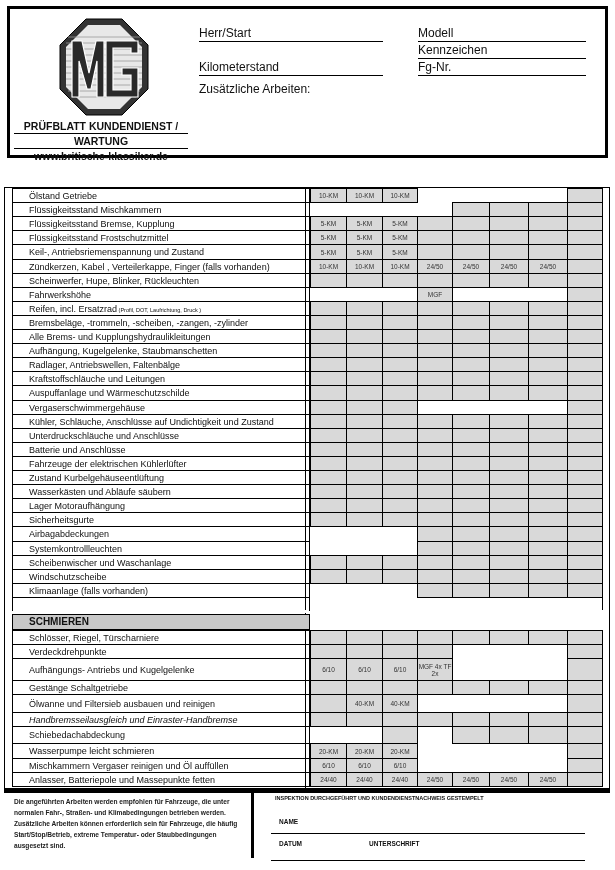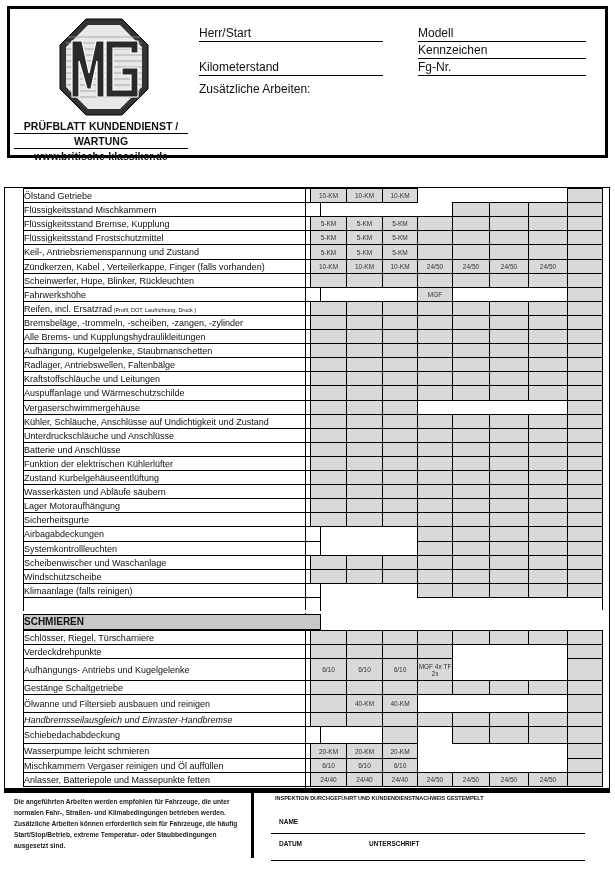--- a/index.html
+++ b/index.html
@@ -26,22 +26,22 @@
   .field-right { left: 408px; width: 168px; }
   #extra-work { position: absolute; left: 189px; top: 73px; font-size: 12px; }
 
   
   #checklist-frame {
     position: absolute; left: 4px; top: 187px; width: 606px; height: 602px;
     border: 1.5px solid #000;
   }
   #label-col { position: absolute; left: 7px; top: 188px; width: 298px; }
   .lrow {
-    position: absolute; left: 16px; width: 298px; font-size: 9px; line-height: 13.7px;
-    padding-left: 0; white-space: nowrap; overflow: hidden;
+    position: absolute; left: 5px; width: 298px; font-size: 9px; line-height: 13.7px;
+    padding-left: 16px; white-space: nowrap; overflow: hidden;
     border-top: 1px solid #000; border-left: 1px solid #000; border-right: 1px solid #000;
   }
   .lrow.last { border-bottom: 1px solid #000; }
   .lrow .small { font-size: 5.5px; }
   .lrow.section {
     background: #c8c8c8; font-weight: bold; font-size: 10px;
     border: 1px solid #000;
   }
 
   #grid-divider { position: absolute; left: 305px; top: 187px; width: 4px; height: 423px; border-left: 1px solid #000; }
@@ -127,30 +127,30 @@
     <div class="lrow" style="top: 127px; height: 24px; line-height: 14px;"><span>Bremsbeläge, -trommeln, -scheiben, -zangen, -zylinder</span></div>
     <div class="lrow" style="top: 141px; height: 15px; line-height: 14px;"><span>Alle Brems- und Kupplungshydraulikleitungen</span></div>
     <div class="lrow" style="top: 155px; height: 15px; line-height: 14px;"><span>Aufhängung, Kugelgelenke, Staubmanschetten</span></div>
     <div class="lrow" style="top: 169px; height: 15px; line-height: 14px;"><span>Radlager, Antriebswellen, Faltenbälge</span></div>
     <div class="lrow" style="top: 183px; height: 15px; line-height: 14px;"><span>Kraftstoffschläuche und Leitungen</span></div>
     <div class="lrow" style="top: 197px; height: 16px; line-height: 15px;"><span>Auspuffanlage und Wärmeschutzschilde</span></div>
     <div class="lrow" style="top: 212px; height: 15px; line-height: 14px;"><span>Vergaserschwimmergehäuse</span></div>
     <div class="lrow" style="top: 226px; height: 15px; line-height: 14px;"><span>Kühler, Schläuche, Anschlüsse auf Undichtigkeit und Zustand</span></div>
     <div class="lrow" style="top: 240px; height: 15px; line-height: 14px;"><span>Unterdruckschläuche und Anschlüsse</span></div>
     <div class="lrow" style="top: 254px; height: 15px; line-height: 14px;"><span>Batterie und Anschlüsse</span></div>
-    <div class="lrow" style="top: 268px; height: 15px; line-height: 14px;"><span>Funktion der elektrischen Kühlerlüfter</span></div>
+    <div class="lrow" style="top: 268px; height: 15px; line-height: 14px;"><span>Fahrzeuge der elektrischen Kühlerlüfter</span></div>
     <div class="lrow" style="top: 282px; height: 15px; line-height: 14px;"><span>Zustand Kurbelgehäuseentlüftung</span></div>
     <div class="lrow" style="top: 296px; height: 15px; line-height: 14px;"><span>Wasserkästen und Abläufe säubern</span></div>
     <div class="lrow" style="top: 310px; height: 15px; line-height: 14px;"><span>Lager Motoraufhängung</span></div>
     <div class="lrow" style="top: 324px; height: 15px; line-height: 14px;"><span>Sicherheitsgurte</span></div>
     <div class="lrow" style="top: 338px; height: 16px; line-height: 15px;"><span>Airbagabdeckungen</span></div>
     <div class="lrow" style="top: 353px; height: 15px; line-height: 14px;"><span>Systemkontrollleuchten</span></div>
     <div class="lrow" style="top: 367px; height: 15px; line-height: 14px;"><span>Scheibenwischer und Waschanlage</span></div>
     <div class="lrow" style="top: 381px; height: 15px; line-height: 14px;"><span>Windschutzscheibe</span></div>
-    <div class="lrow" style="top: 395px; height: 15px; line-height: 14px;"><span>Klimaanlage (falls reinigen)</span></div>
+    <div class="lrow" style="top: 395px; height: 15px; line-height: 14px;"><span>Klimaanlage (falls vorhanden)</span></div>
     <div class="lrow" style="top: 409px; height: 14px;"></div>
     <div class="lrow section" style="top: 426px; height: 16px; line-height: 14px;">SCHMIEREN</div>
     <div class="lrow" style="top: 442px; height: 15px; line-height: 14px;"><span>Schlösser, Riegel, Türscharniere</span></div>
     <div class="lrow" style="top: 456px; height: 15px; line-height: 14px;"><span>Verdeckdrehpunkte</span></div>
     <div class="lrow" style="top: 470px; height: 23px; line-height: 22px;"><span>Aufhängungs- Antriebs und Kugelgelenke</span></div>
     <div class="lrow" style="top: 492px; height: 15px; line-height: 14px;"><span>Gestänge Schaltgetriebe</span></div>
     <div class="lrow" style="top: 506px; height: 19px; line-height: 18px;"><span>Ölwanne und Filtersieb ausbauen und reinigen</span></div>
     <div class="lrow" style="top: 524px; height: 26px; line-height: 14px; font-style: italic;"><span>Handbremsseilausgleich und Einraster-Handbremse</span></div>
     <div class="lrow" style="top: 538px; height: 18px; line-height: 17px;"><span>Schiebedachabdeckung</span></div>
     <div class="lrow" style="top: 555px; height: 16px; line-height: 15px;"><span>Wasserpumpe leicht schmieren</span></div>

